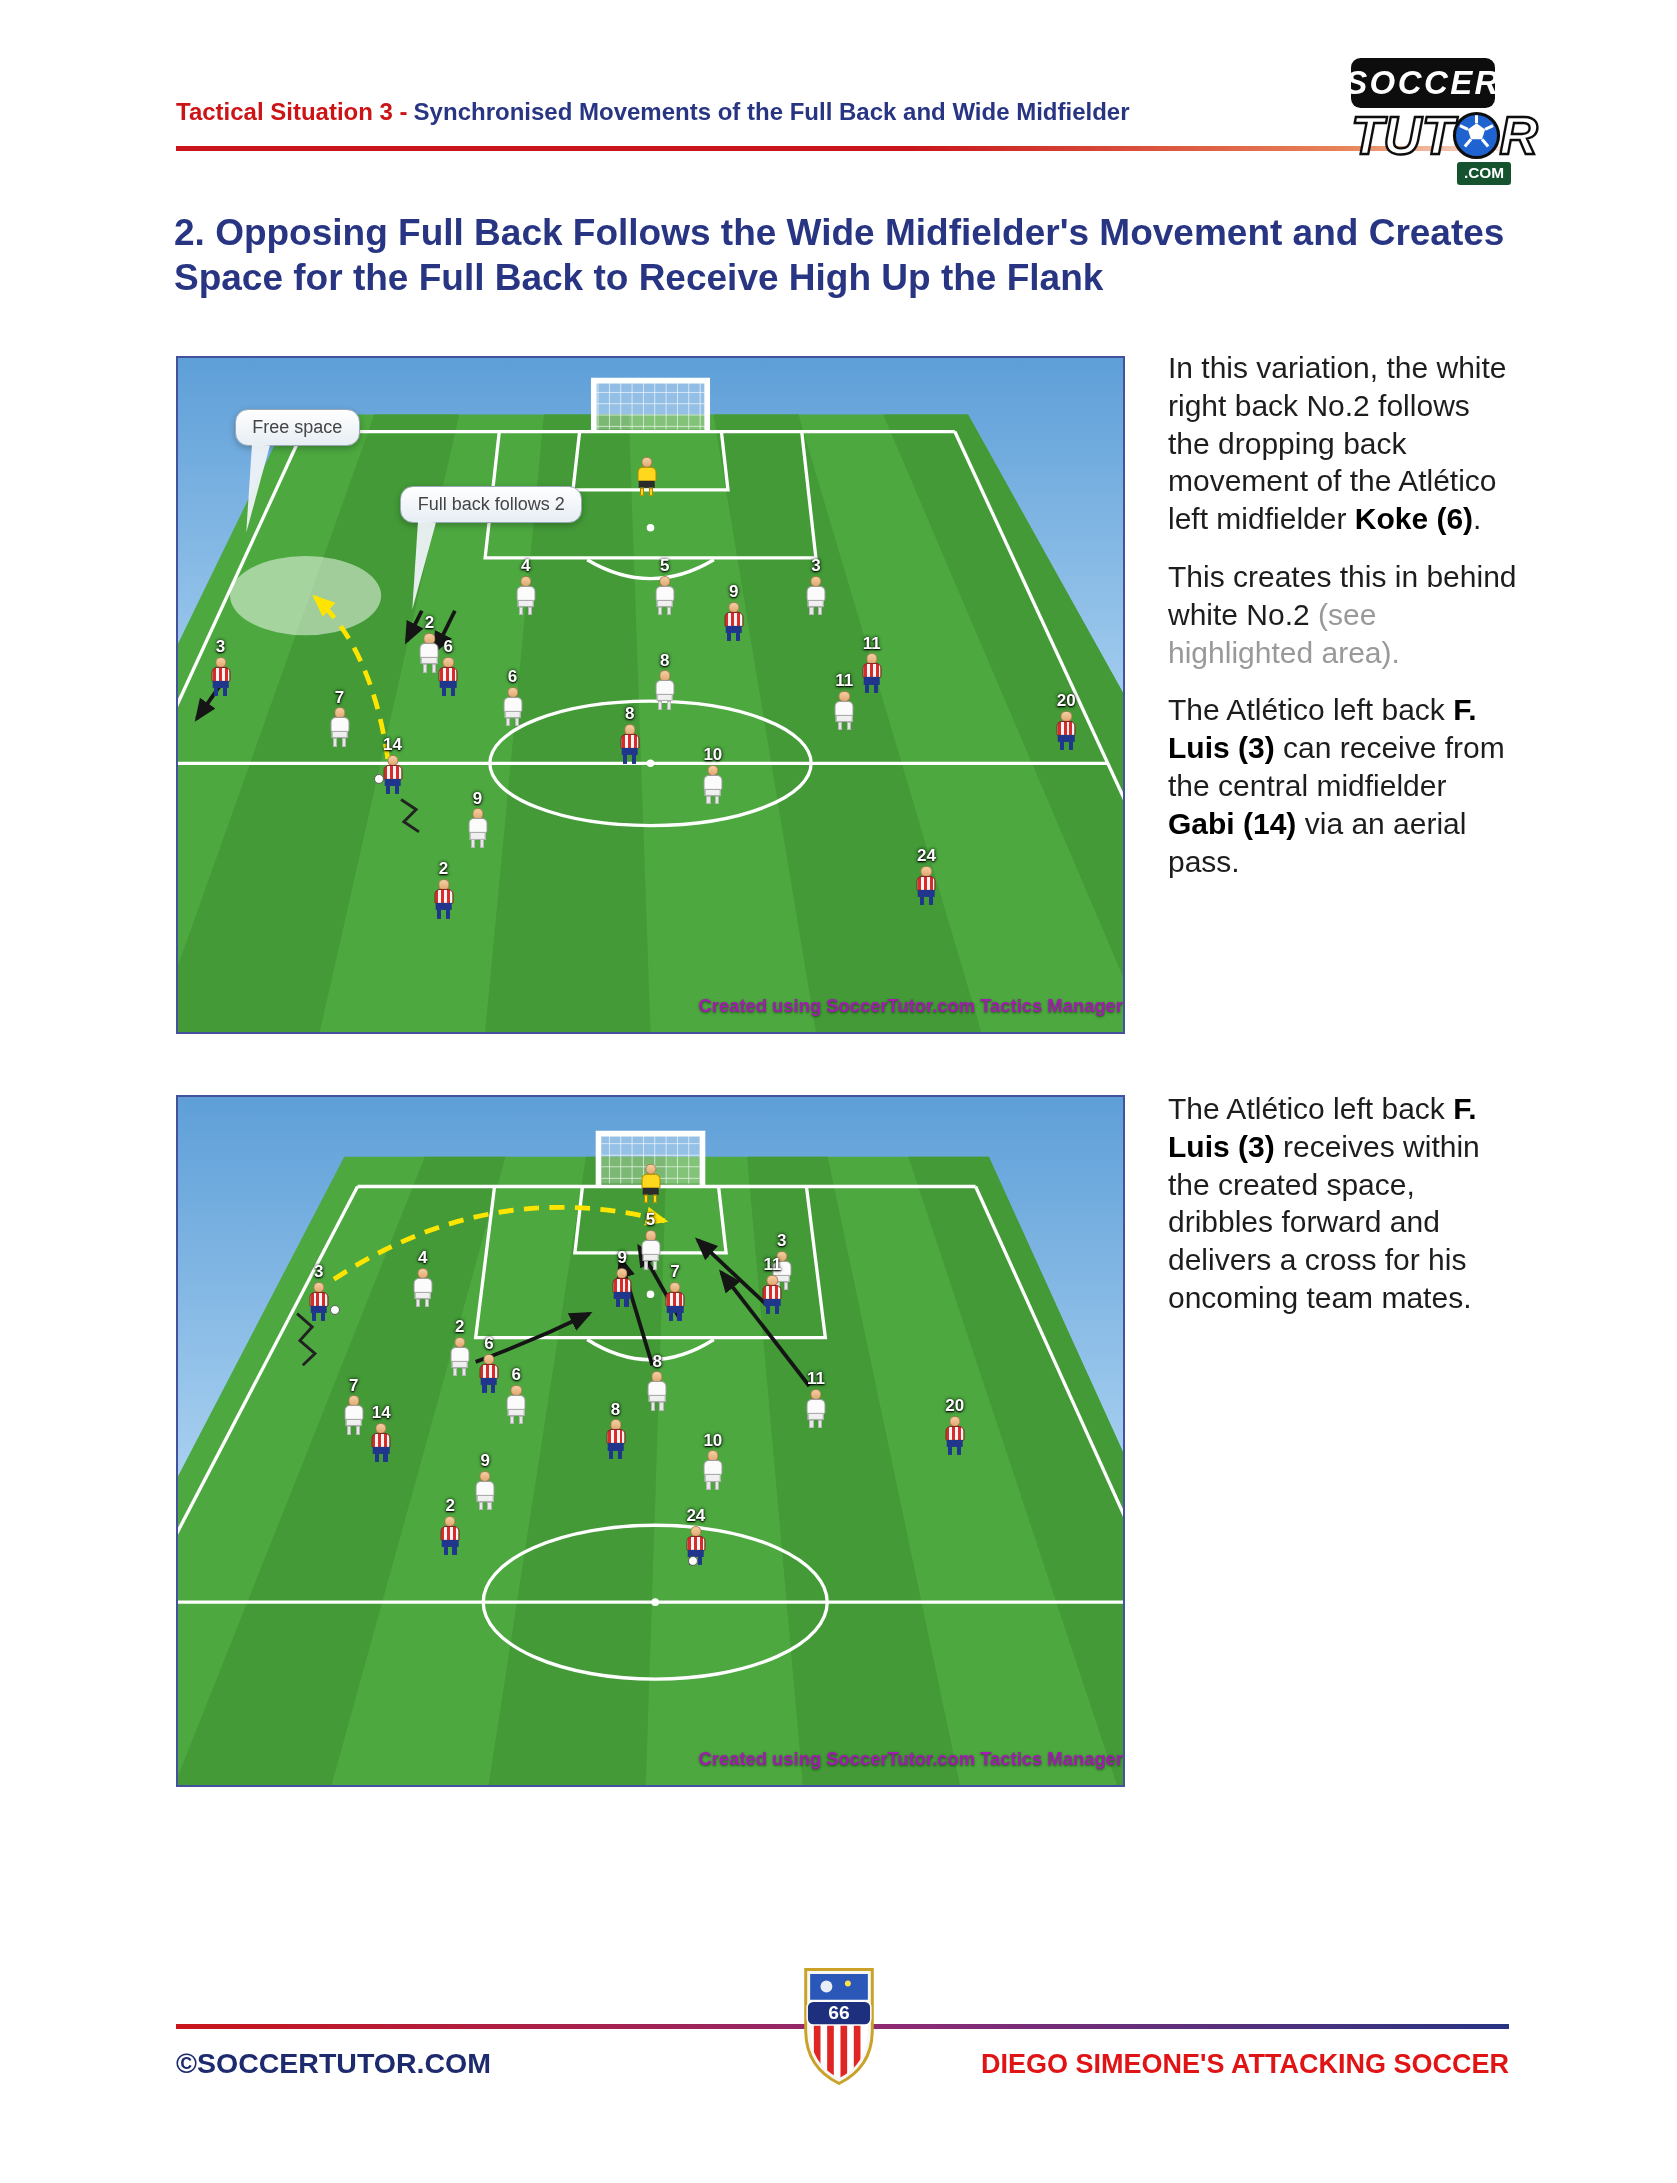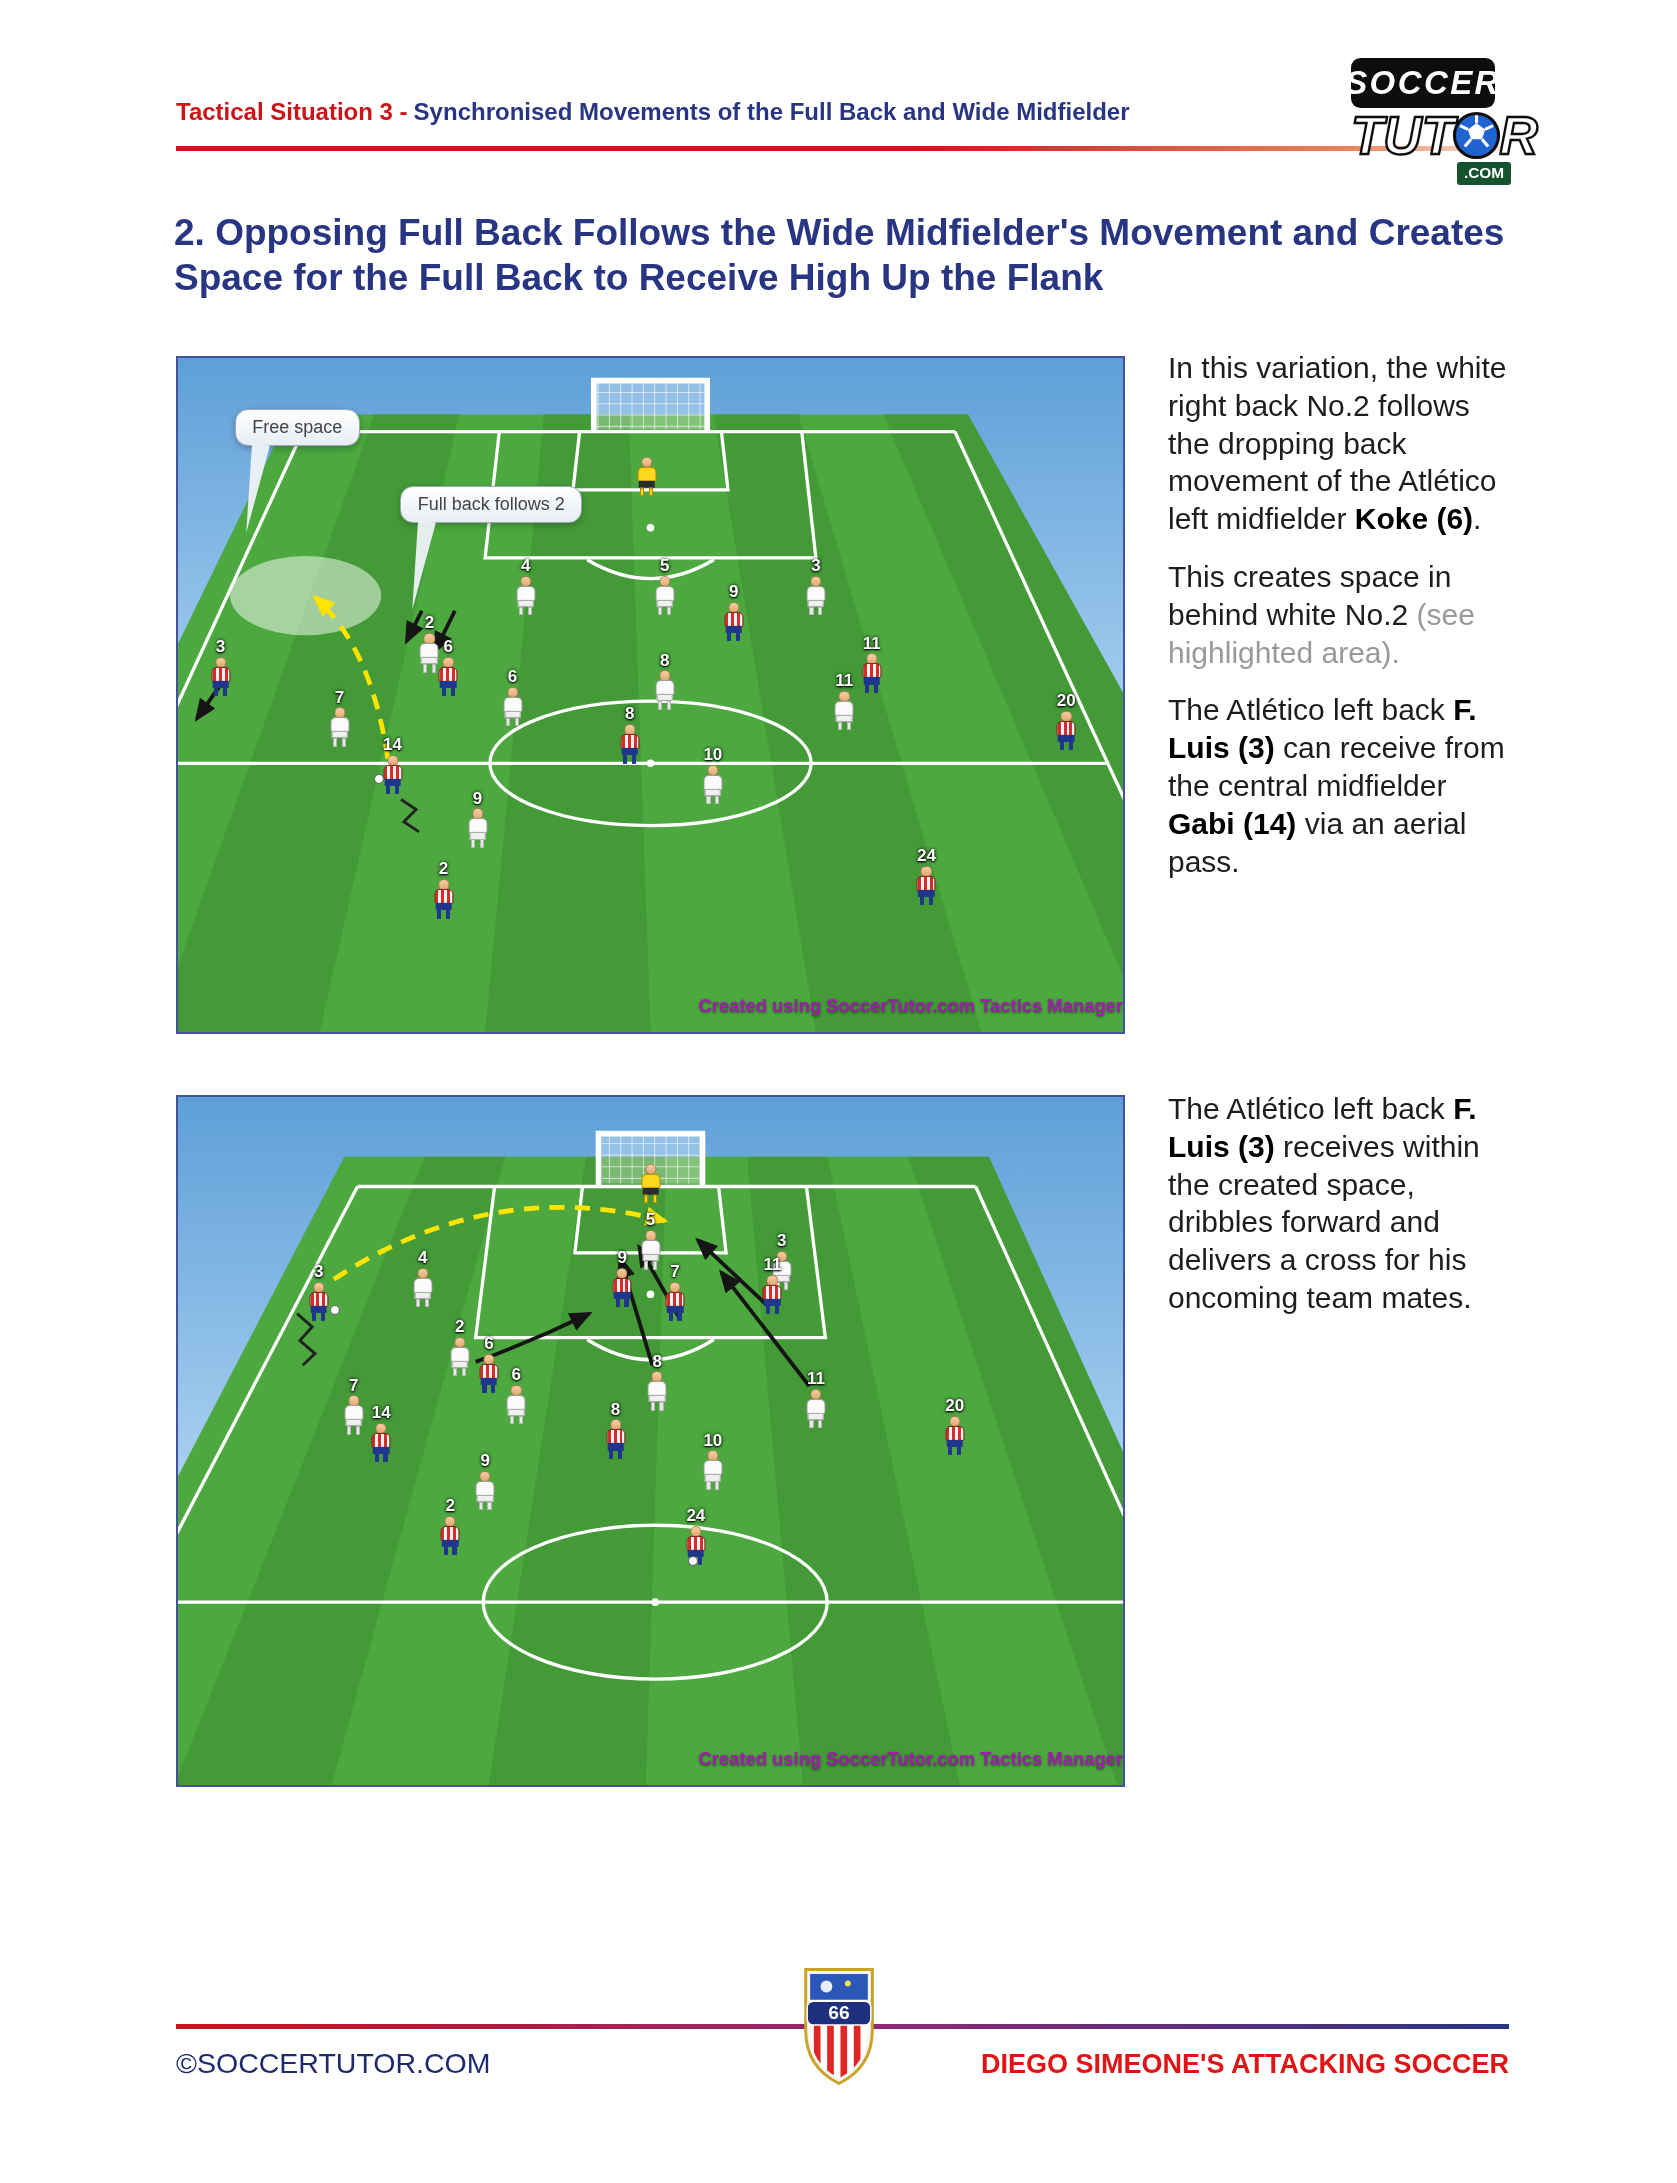--- a/index.html
+++ b/index.html
@@ -75,21 +75,21 @@
   .textcol{position:absolute;left:1168px;width:350px;font-size:30px;line-height:1.26;color:#1d1d1d}
   #text1{top:349px}
   #text2{top:1090px}
   .textcol p{margin-bottom:20px}
   .textcol .b{font-weight:bold;color:#000}
   .textcol .g{color:#999}
 
   
   .frule{position:absolute;left:176px;top:2024px;width:1333px;height:4.7px;
          background:linear-gradient(90deg,#c9151b,#8c2a75 55%,#283583)}
-  .fleft{position:absolute;left:176px;top:2047px;font-size:28.5px;font-weight:normal;color:#1e2a6e}
+  .fleft{position:absolute;left:176px;top:2047px;font-size:28.5px;font-weight:bold;color:#1e2a6e}
   .fright{position:absolute;right:168px;top:2049px;font-size:27px;font-weight:bold;color:#e01315}
   .badge{position:absolute;left:802px;top:1967px;width:74px;height:119px;z-index:2}
 </style>
 </head>
 <body>
 
 <div class="page">
 
   <div class="kicker">
     <span class="red">Tactical Situation 3 -</span><span class="blue">Synchronised Movements of the Full Back and Wide Midfielder</span>
@@ -367,21 +367,21 @@
         </span>
       </div>
       <i class="ball" style="left: 21.3%; top: 62.5%;"></i>
       <div class="bubble" style="left: 6%; top: 7.5%;"><span>Free space</span><i class="btail"></i></div>
       <div class="bubble" style="left: 23.5%; top: 19%;"><span>Full back follows 2</span><i class="btail"></i></div>
       <div class="credit">Created using SoccerTutor.com Tactics Manager</div>
     </div>
 
   <div class="textcol" id="text1">
       <p><span>In this variation, the white right back No.2 follows the dropping back movement of the Atlético left midfielder </span><span class="b">Koke (6)</span><span>.</span></p>
-      <p><span>This creates space in behind white No.2 </span><span class="g">(see highlighted area).</span></p>
+      <p><span>This creates this in behind white No.2 </span><span class="g">(see highlighted area).</span></p>
       <p><span>The Atlético left back </span><span class="b">F. Luis (3)</span><span> can receive from the central midfielder </span><span class="b">Gabi (14)</span><span> via an aerial pass.</span></p>
     </div>
 
   <div class="diagram" id="diagram2">
     <svg class="pitch" viewBox="0 0 1000 715" preserveAspectRatio="none">
       <defs>
         <linearGradient id="skyg2" x1="0" y1="0" x2="0" y2="1">
           <stop offset="0" stop-color="#5e9fd8"></stop>
           <stop offset="0.55" stop-color="#a8d0f0"></stop>
           <stop offset="1" stop-color="#eaf5fd"></stop>

